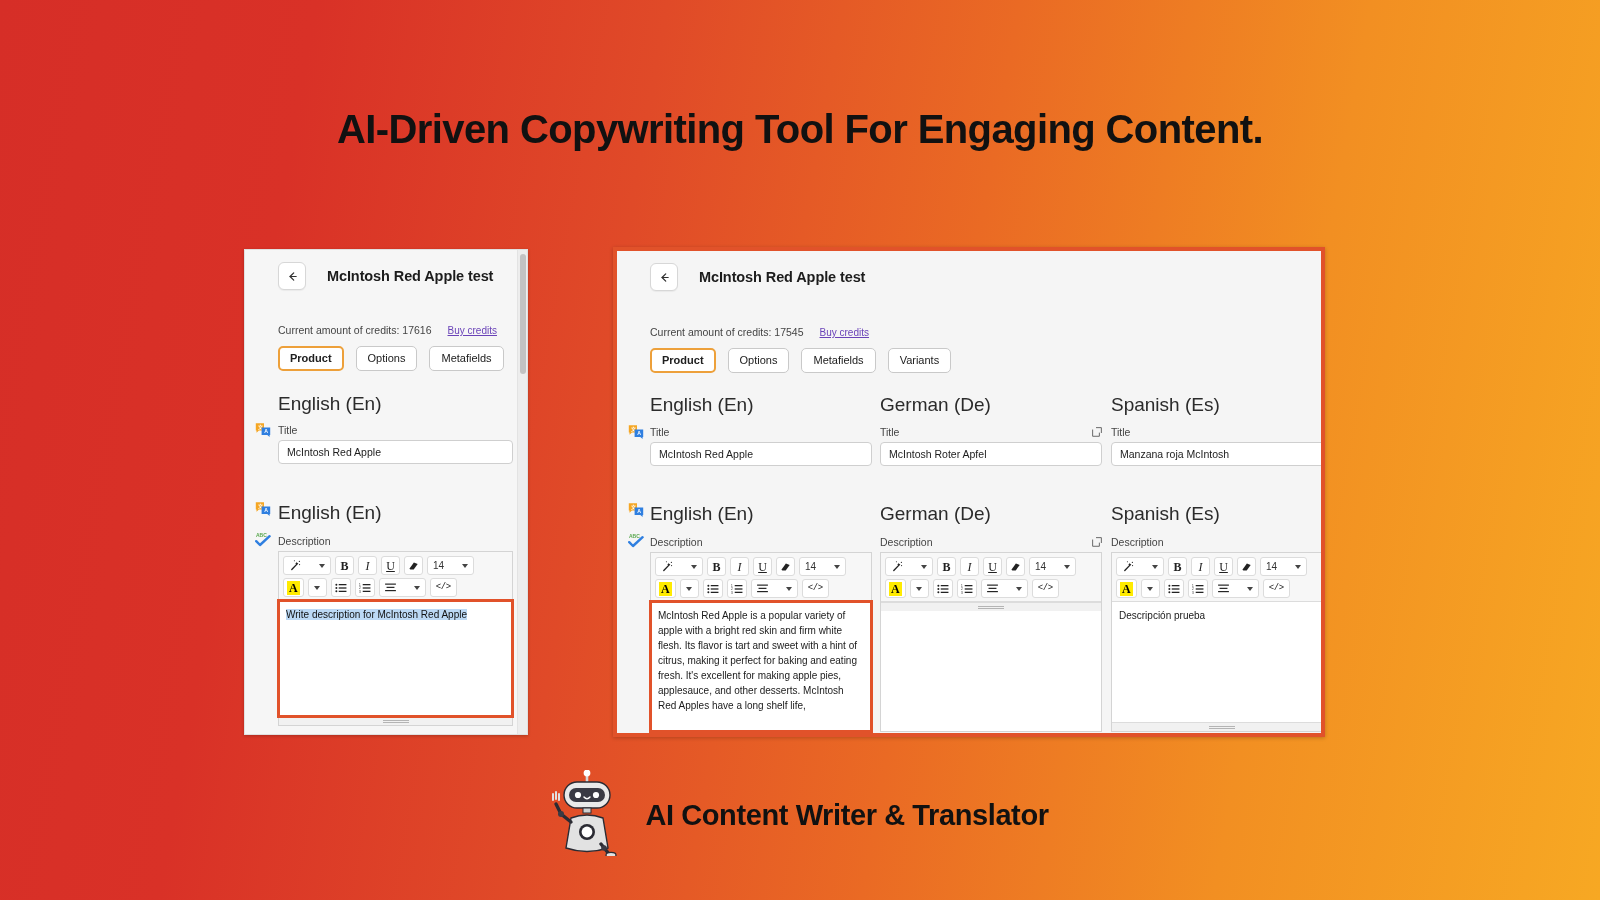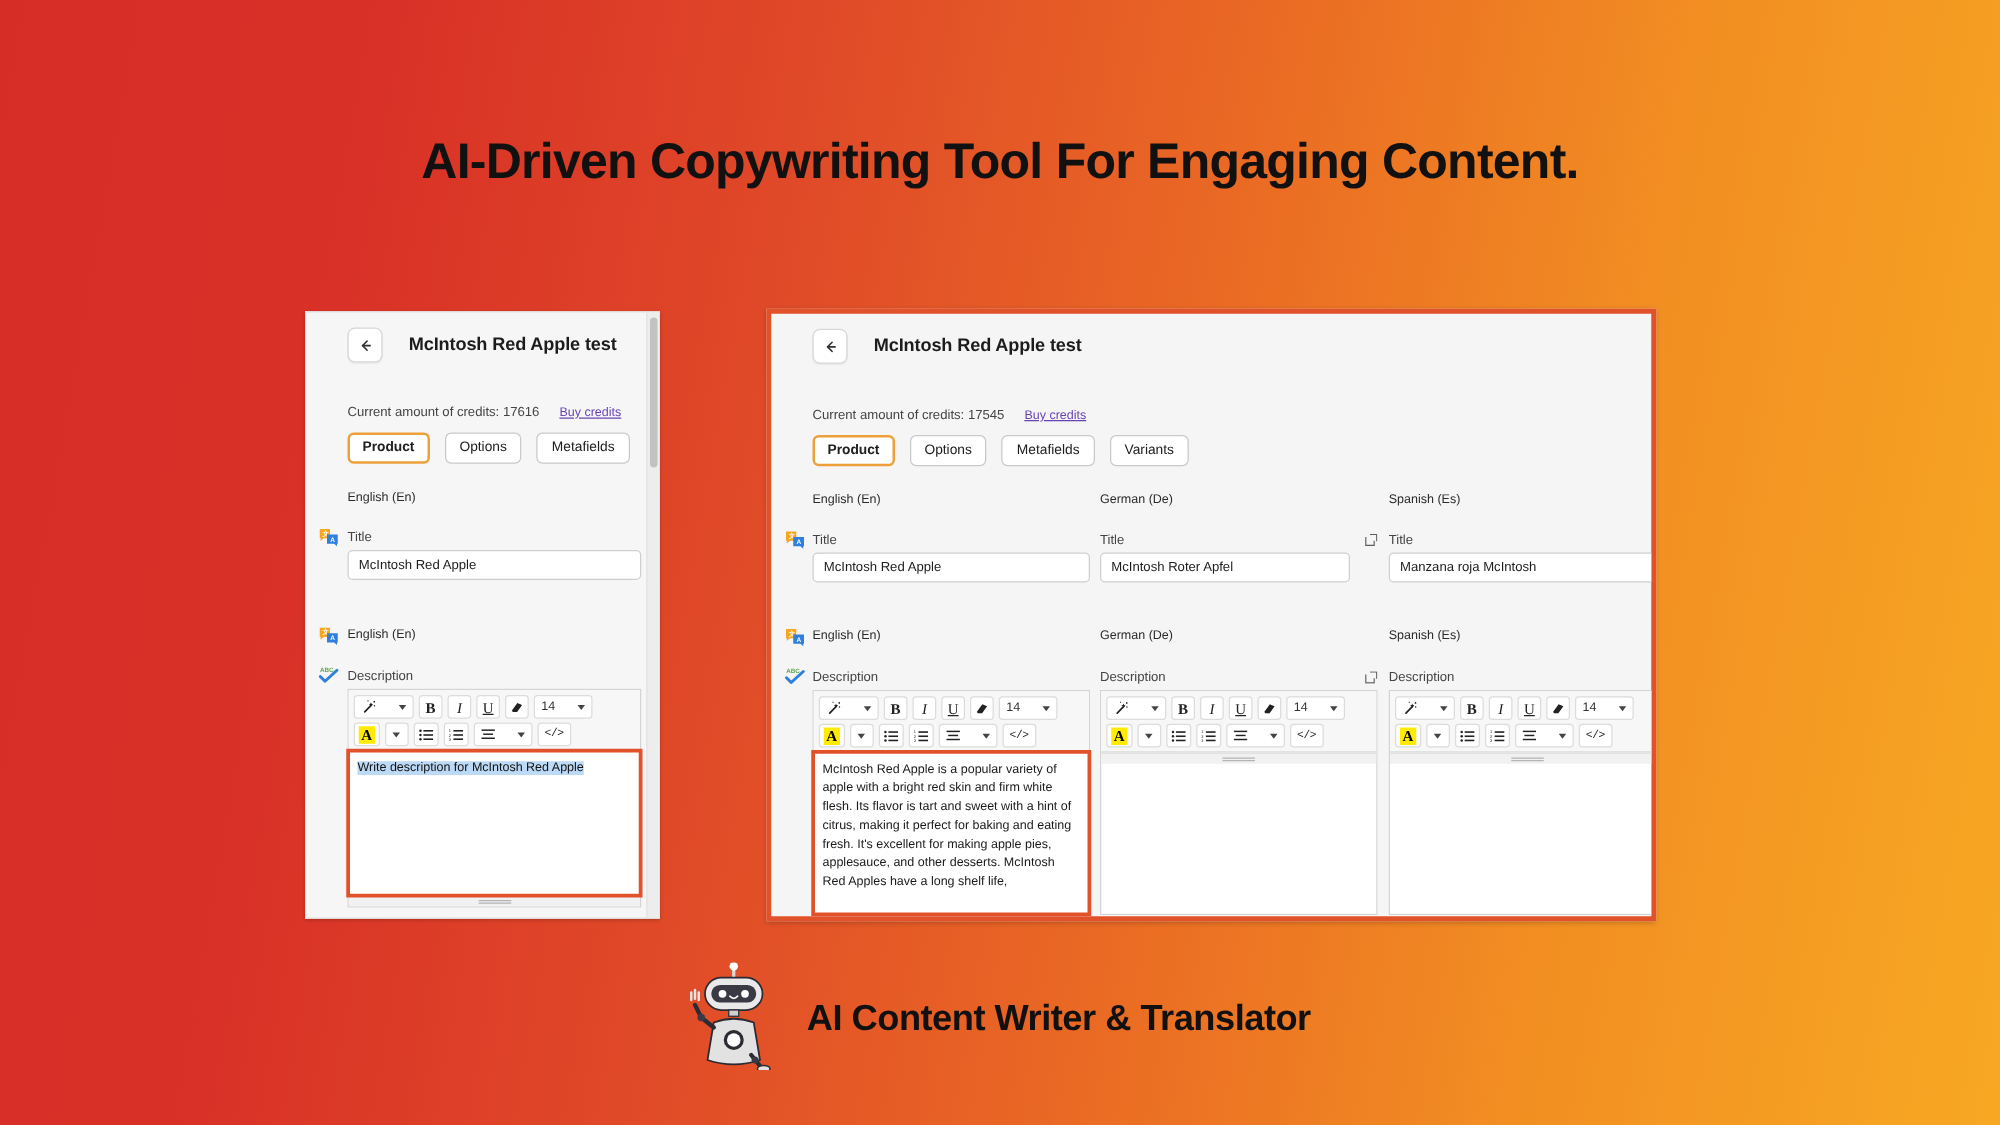--- a/index.html
+++ b/index.html
@@ -143,21 +143,21 @@
     white-space: nowrap;
   }
   .tab.active {
     border: 2px solid #eda03a;
     font-weight: bold;
     padding: 5px 10px;
   }
 
   
   .lang-title {
-    font-size: 10px;
+    font-size: 19px;
     color: #2b2b2b;
     font-weight: 400;
   }
   .field-label {
     font-size: 10.5px;
     color: #444;
     display: flex;
     align-items: center;
     justify-content: space-between;
   }
@@ -499,21 +499,21 @@
         <div style="position:absolute;left:263px;top:143px;" class="lang-title">German (De)</div>
         <div style="position:absolute;left:263px;top:175px;width:222px;" class="field-label">
           <span>Title</span>
           <span class="popout">
             <svg width="10" height="10" viewBox="0 0 11 11">
               <path d="M0.7 2.8 v7.4 h7.4 v-4" fill="none" stroke="#5c5c5c" stroke-width="1"></path>
               <path d="M4.4 0.7 h5.9 v5.9" fill="none" stroke="#5c5c5c" stroke-width="1"></path>
             </svg>
           </span>
         </div>
-        <div style="position:absolute;left:263px;top:191px;width:200px;" class="text-input">McIntosh Roter Apfel</div>
+        <div style="position:absolute;left:263px;top:191px;width:222px;" class="text-input">McIntosh Roter Apfel</div>
 
         <div style="position:absolute;left:494px;top:143px;" class="lang-title">Spanish (Es)</div>
         <div style="position:absolute;left:494px;top:175px;width:222px;" class="field-label">
           <span>Title</span>
           <span class="popout">
             <svg width="10" height="10" viewBox="0 0 11 11">
               <path d="M0.7 2.8 v7.4 h7.4 v-4" fill="none" stroke="#5c5c5c" stroke-width="1"></path>
               <path d="M4.4 0.7 h5.9 v5.9" fill="none" stroke="#5c5c5c" stroke-width="1"></path>
             </svg>
           </span>
@@ -751,20 +751,21 @@
                 <svg width="11" height="9" viewBox="0 0 12 10">
                   <rect x="0" y="0.6" width="12" height="1.3" fill="#222"></rect>
                   <rect x="1.6" y="4.2" width="8.8" height="1.3" fill="#222"></rect>
                   <rect x="0" y="7.8" width="12" height="1.3" fill="#222"></rect>
                 </svg>
                   <i class="tb-caret"></i>
               </div>
               <div class="tb-btn wide tb-code">&lt;/&gt;</div>
             </div>
           </div>
+          <div class="editor-area">Descripción prueba</div>
           <div class="resize-grip">
               <i></i>
             </div>
         </div>
 
       </div>
     </div>
 
   </div>
 

